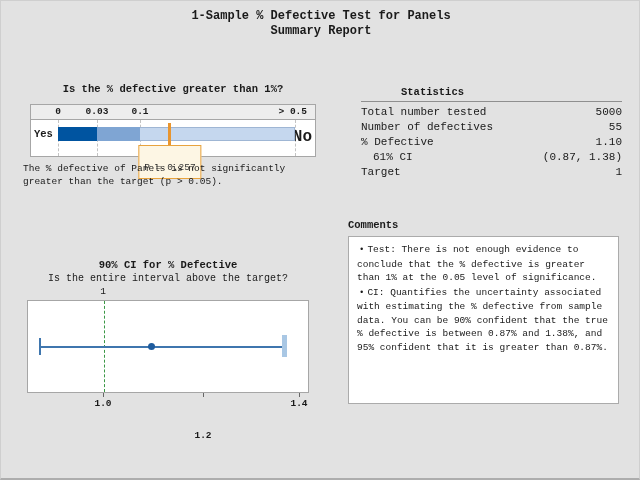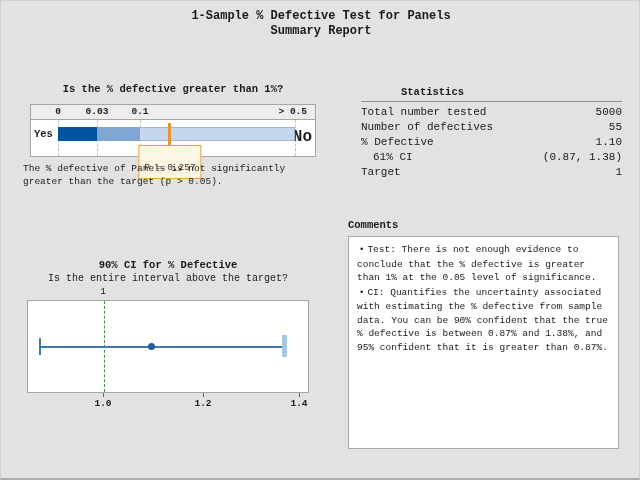--- a/index.html
+++ b/index.html
@@ -52,21 +52,21 @@
   .ci-green { position:absolute; left:76px; top:0; bottom:0; width:0; border-left:1px dashed #3A9845; }
   .ci-line { position:absolute; left:12px; top:45px; width:245px; height:2px; background:#3F76AE; }
   .ci-lcap { position:absolute; left:11px; top:37px; width:2px; height:17px; background:#3F76AE; }
   .ci-rcap { position:absolute; left:254px; top:34px; width:5px; height:22px; background:#A9C7E4; }
   .ci-dot  { position:absolute; left:120px; top:42px; width:7px; height:7px; border-radius:50%; background:#1E5C9E; }
   .ci-tickmark { position:absolute; top:392px; width:1px; height:4px; background:#666; }
   .ci-ticklbl { position:absolute; top:397px; transform:translateX(-50%); font-size:9.5px; font-weight:bold; }
 
   
   .cm-title { top:218px; left:347px; font-size:10.5px; font-weight:bold; }
-  .cm-box { top:235px; left:347px; width:271px; height:213px; background:#fff; border:1px solid #ABABAB;
+  .cm-box { top:235px; left:347px; width:271px; height:168px; background:#fff; border:1px solid #ABABAB;
             padding:6px 8px; font-size:9.5px; line-height:13.5px; color:#1A1A1A; }
   .cm-item { margin-bottom:1px; }
   .cm-bullet { font-size:9px; padding:0 3px 0 2px; }
 </style>
 </head>
 <body>
 
 <div class="page">
 
   <div class="abs rpt-title">1-Sample % Defective Test for Panels</div>
@@ -128,21 +128,21 @@
     <div class="ci-green"></div>
     <div class="ci-line"></div>
     <div class="ci-lcap"></div>
     <div class="ci-rcap"></div>
     <div class="ci-dot"></div>
   </div>
   <div class="ci-tickmark" style="left:102px;"></div>
   <div class="ci-tickmark" style="left:202px;"></div>
   <div class="ci-tickmark" style="left:298px;"></div>
   <div class="ci-ticklbl" style="left:102px;">1.0</div>
-  <div class="ci-ticklbl" style="left:202px;">1.2</div>
+  <div class="ci-ticklbl" style="left:202px;margin-top:32px;">1.2</div>
   <div class="ci-ticklbl" style="left:298px;">1.4</div>
 
   <div class="abs cm-title">Comments</div>
   <div class="abs cm-box">
     <p class="cm-item"><span class="cm-bullet">•</span><span>Test: There is not enough evidence to conclude that the % defective is greater than 1% at the 0.05 level of significance.</span></p>
     <p class="cm-item"><span class="cm-bullet">•</span><span>CI: Quantifies the uncertainty associated with estimating the % defective from sample data. You can be 90% confident that the true % defective is between 0.87% and 1.38%, and 95% confident that it is greater than 0.87%.</span></p>
   </div>
 
 </div>
 

